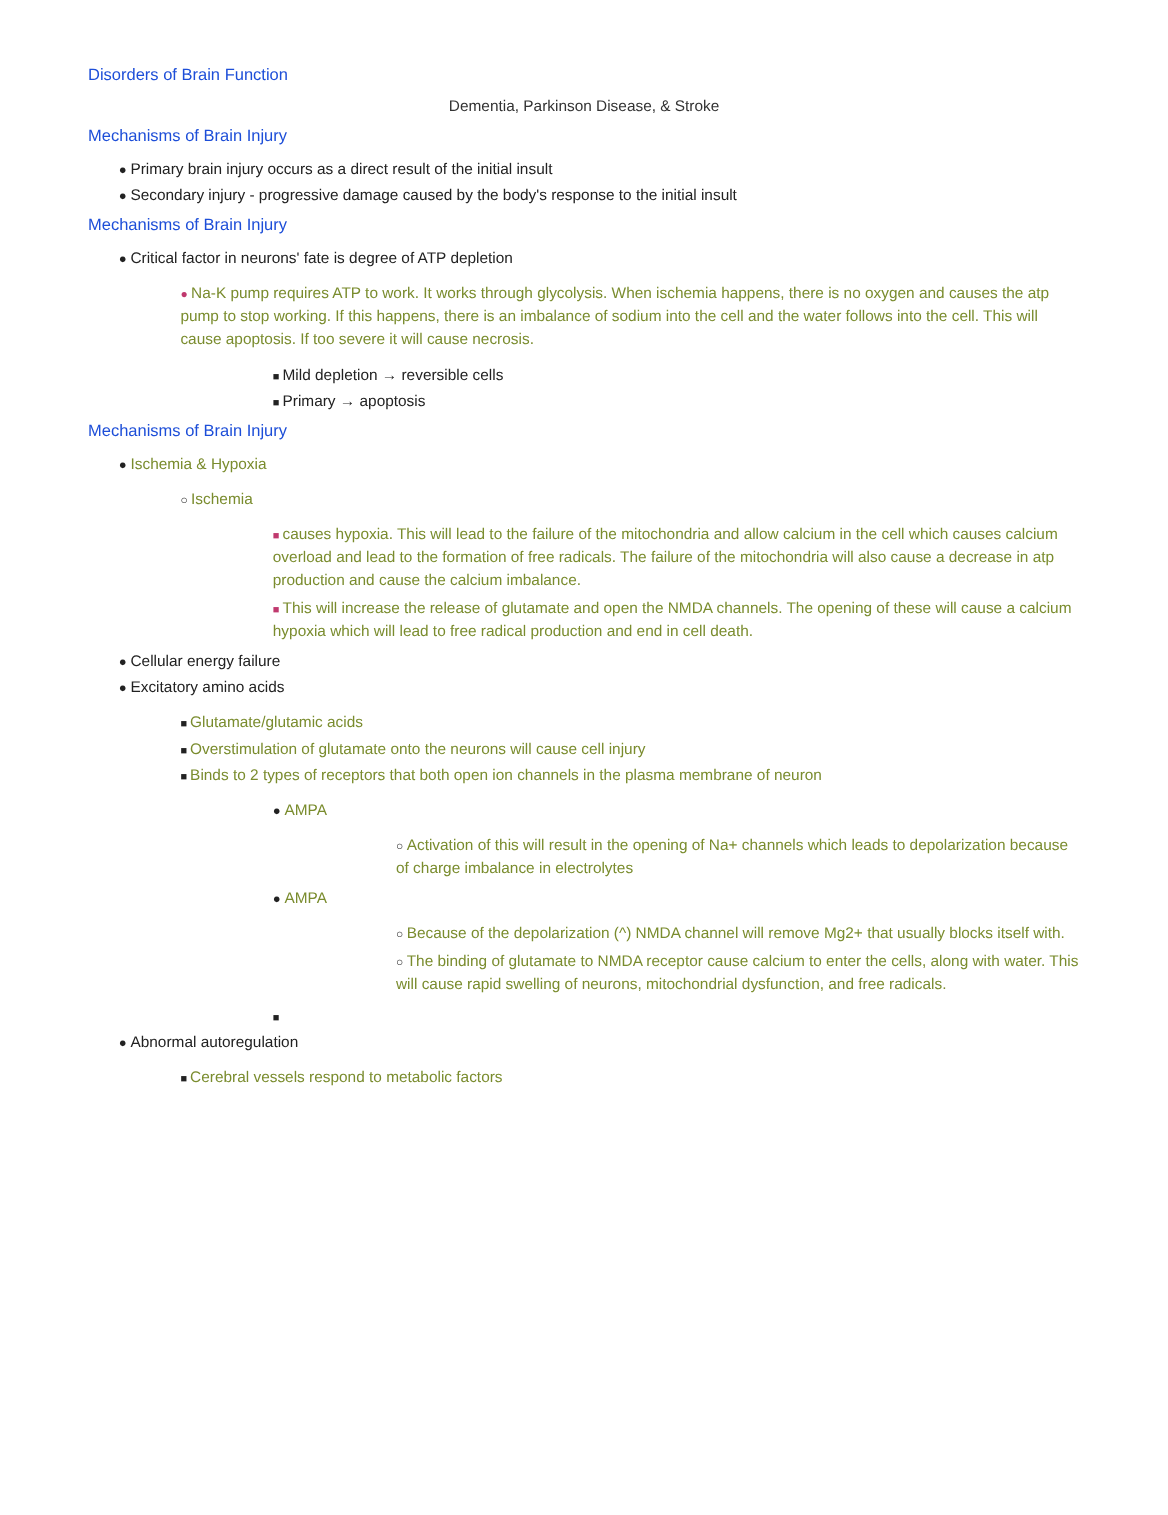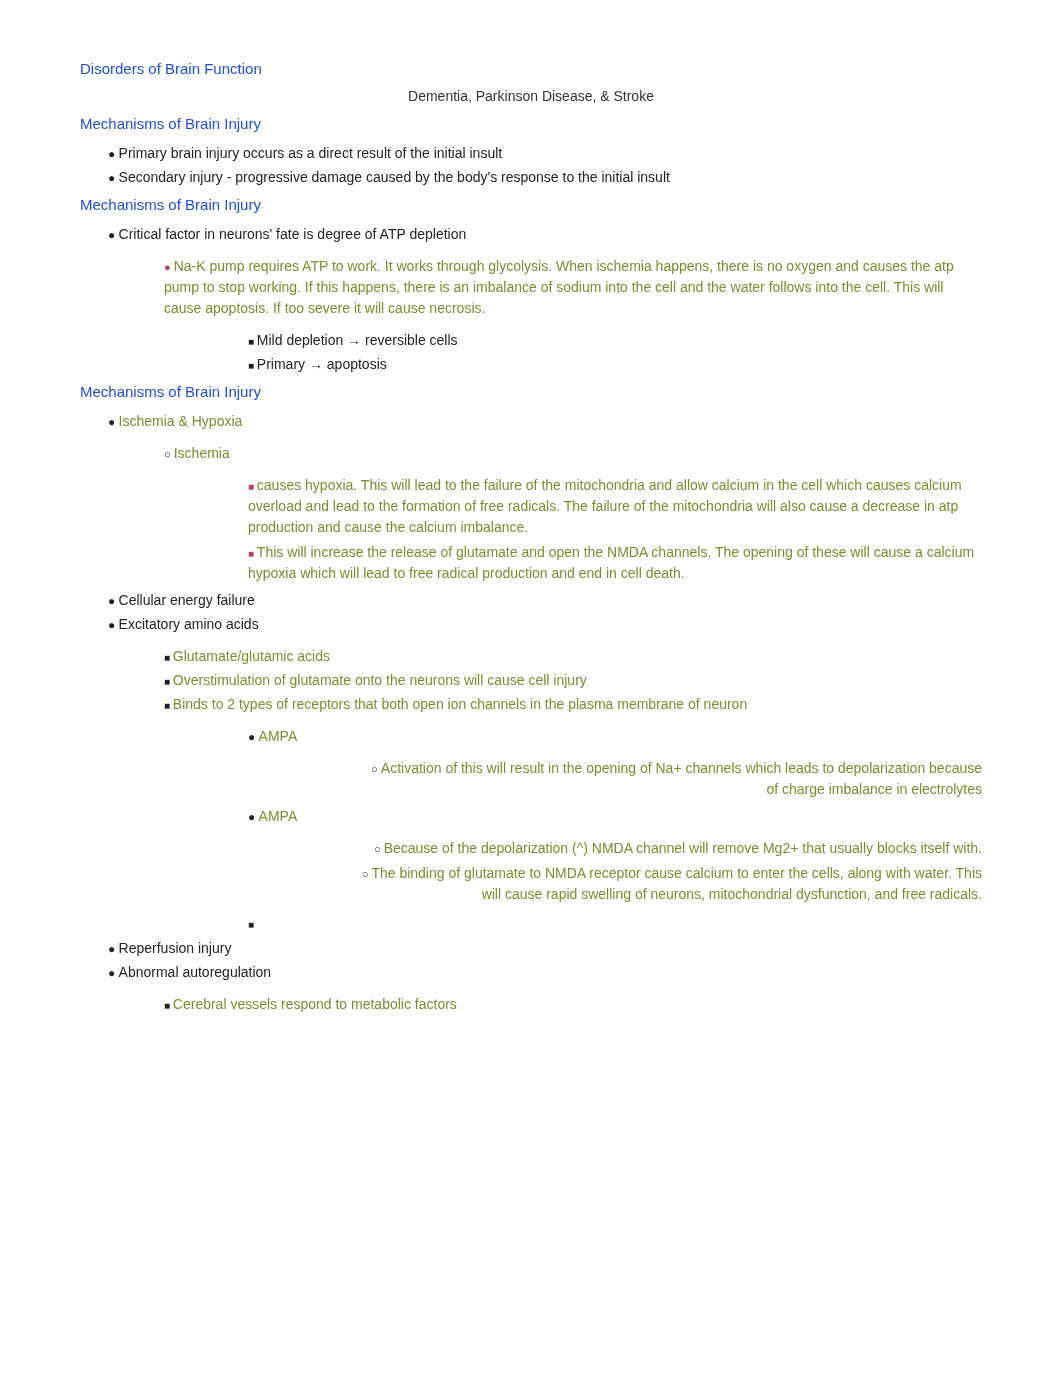--- a/index.html
+++ b/index.html
@@ -51,21 +51,21 @@
       font-size: 10px;
     }
     .bullet-square-small > li::before {
       content: "■ ";
       font-size: 10px;
       color: #c0396e;
     }
     .indent1 { padding-left: 28px; }
     .indent2 { padding-left: 56px; }
     .indent3 { padding-left: 84px; }
-    .indent4 { padding-left: 112px; text-align: right; }
+    .indent4 { padding-left: 112px; }
     .section { margin-bottom: 10px; }
     .mt4 { margin-top: 11px; }
     .mt8 { margin-top: 8px; }
   </style>
 </head>
 <body>
 
 <div>
 
   <div class="section">
@@ -172,23 +172,20 @@
             </li>
           </ul>
           
           <ul class="bullet-square indent3" style="margin-top:8px">
             <li>&nbsp;</li>
           </ul>
         </li>
       </ul>
     </li>
 
-    <li style="margin-top:4px">
-      <span>Reperfusion injury</span>
-    </li>
 
     <li style="margin-top:2px">
       <span>Abnormal autoregulation</span>
       <ul class="bullet-square indent2 mt4">
         <li>
           <span class="olive">Cerebral vessels respond to metabolic factors</span>
         </li>
       </ul>
     </li>
 

